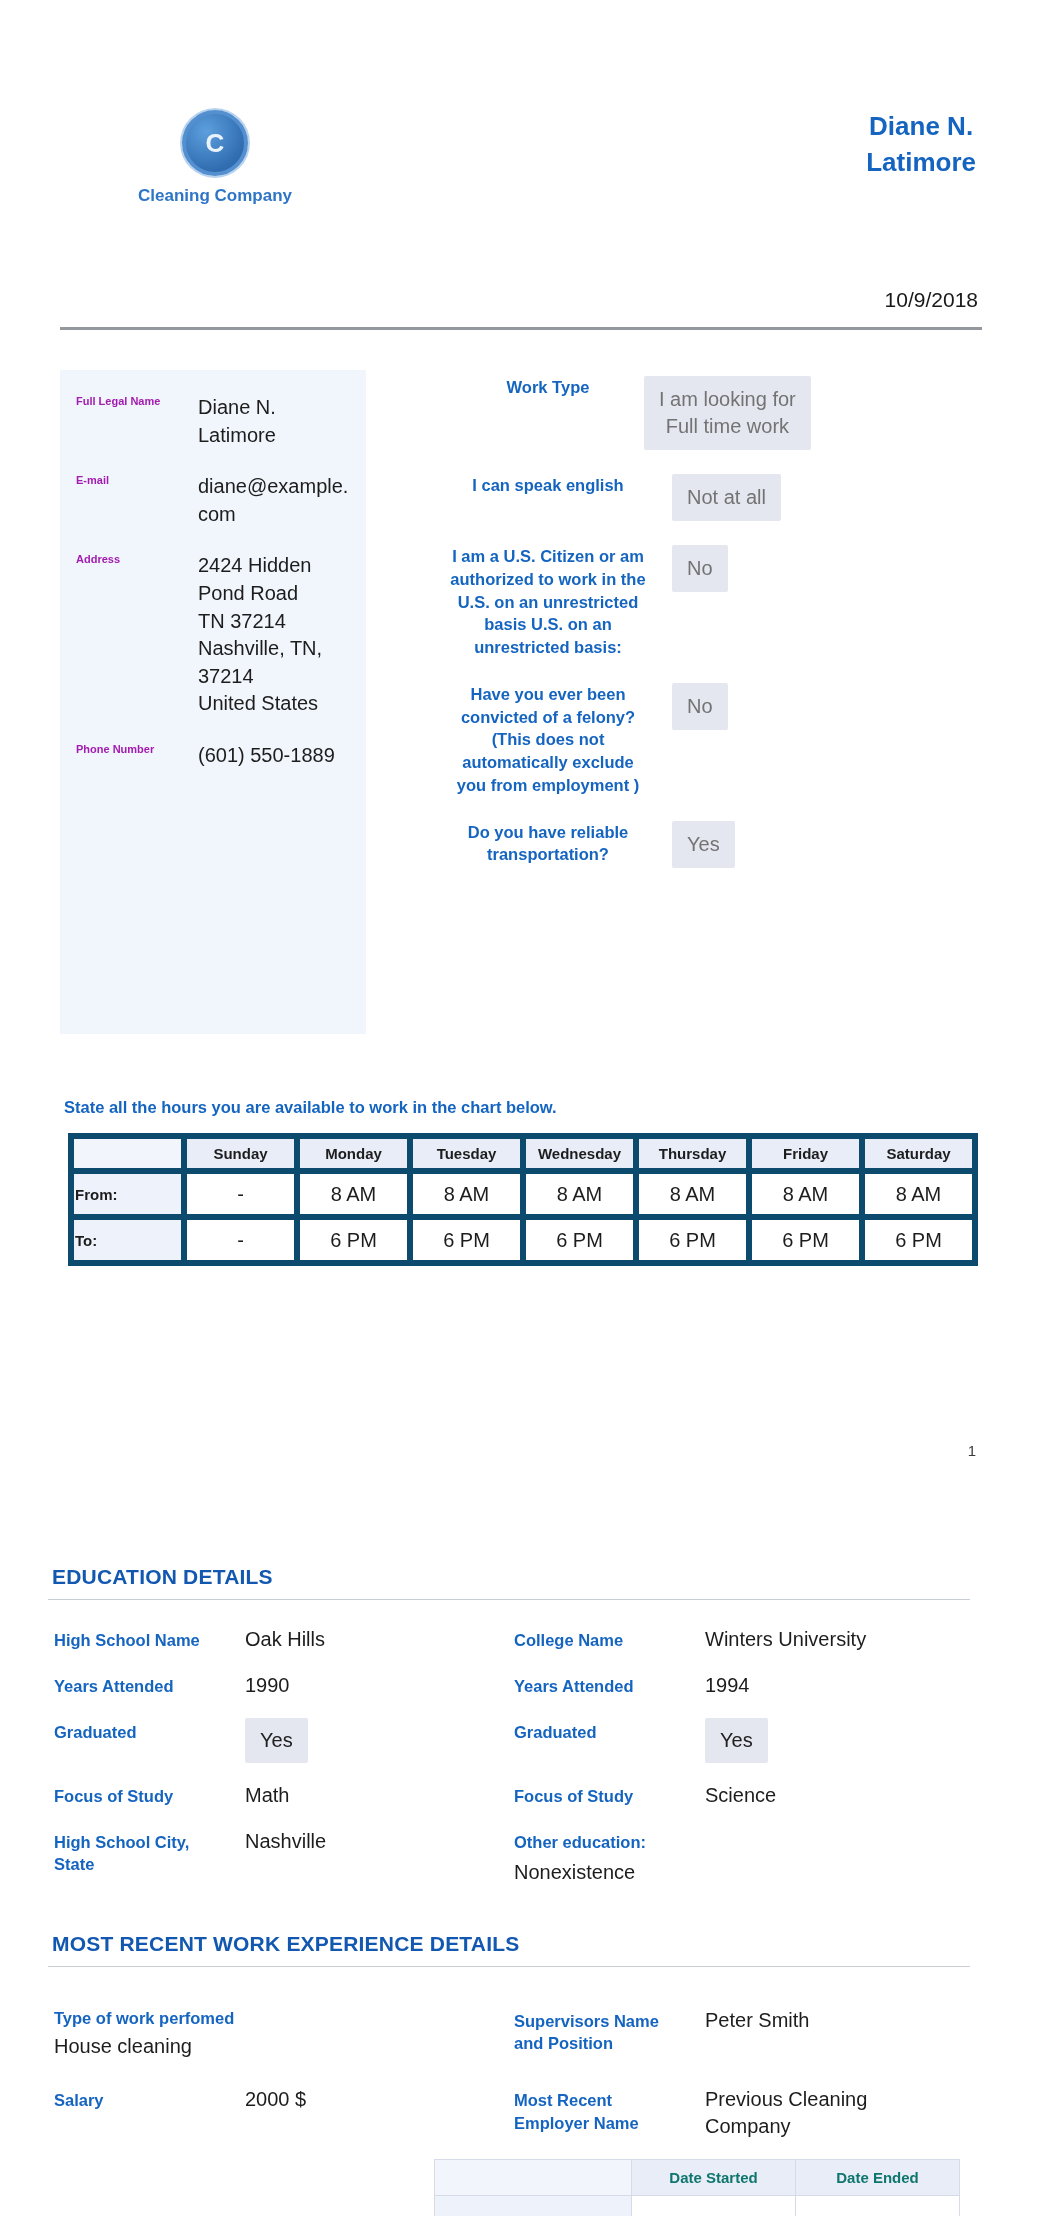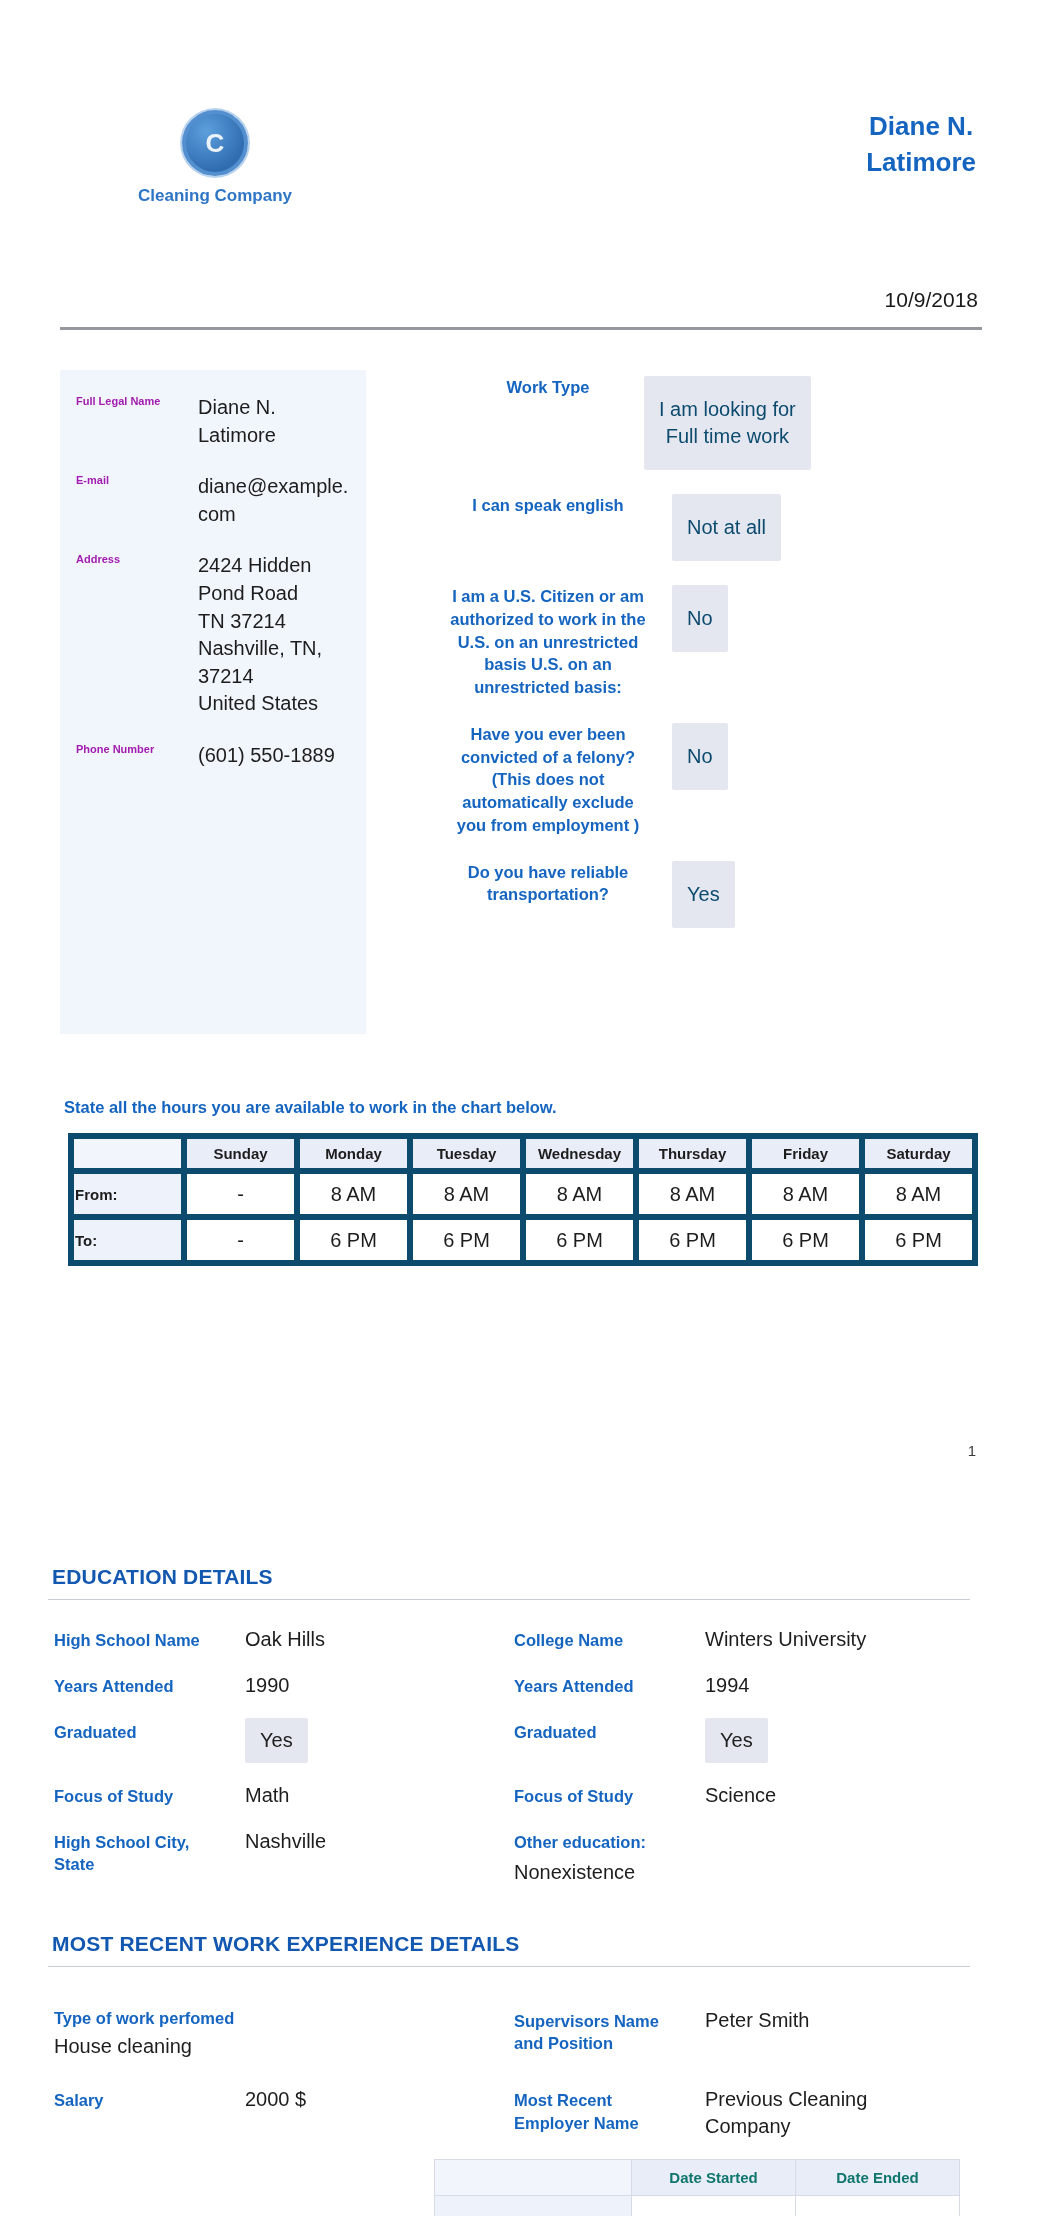--- a/index.html
+++ b/index.html
@@ -30,22 +30,22 @@
   .info-section { position:absolute; top:370px; left:60px; width:922px; display:flex; align-items:flex-start; }
   .personal-panel { width:306px; min-height:664px; background:#f1f5fc; padding:24px 14px 22px 16px; flex:none; }
   .p-row { display:flex; margin-bottom:24px; }
   .p-label { width:122px; flex:none; padding-right:20px; font-size:11px; font-weight:bold; color:#a21caf; line-height:1.32; }
   .p-value { flex:1; font-size:20px; color:#1d1d1d; line-height:1.38; white-space:pre-line; overflow-wrap:anywhere; }
 
   .questions { flex:1; padding-left:84px; padding-top:6px; }
   .q-row { display:flex; align-items:flex-start; margin-bottom:24px;text-align:center; }
   .q-label { width:196px; flex:none; font-size:16.5px; font-weight:bold; color:#1565c0; line-height:1.38; }
   .q-answer {
-    margin-left:26px; background:#e4e7f0; padding:20px 15px; font-size:20px;
-    color:#0c4a6e; line-height:1.35; white-space:pre-line; border-radius:2px;
+    margin-left:26px; background:#e4e7f0; padding:10px 15px; font-size:20px;
+    color:#737373; line-height:1.35; white-space:pre-line; border-radius:2px;
   }
   .q-row.first .q-answer { margin-left:-2px; }
 
   
   .availability { position:absolute; top:1098px; left:60px; width:922px; }
   .avail-intro { margin:0 0 16px 4px; font-size:16.5px; font-weight:bold; color:#1565c0; }
   .avail-table { border-collapse:collapse; margin-left:8px; }
   .avail-table th, .avail-table td { border:6px solid #0c4a6e; }
   .avail-table th { width:113px; height:35px; background:#e9edf8; font-size:15px; font-weight:bold; color:#1d1d1d; text-align:center; }
   .avail-table th.corner { background:#f2f5fb; }

